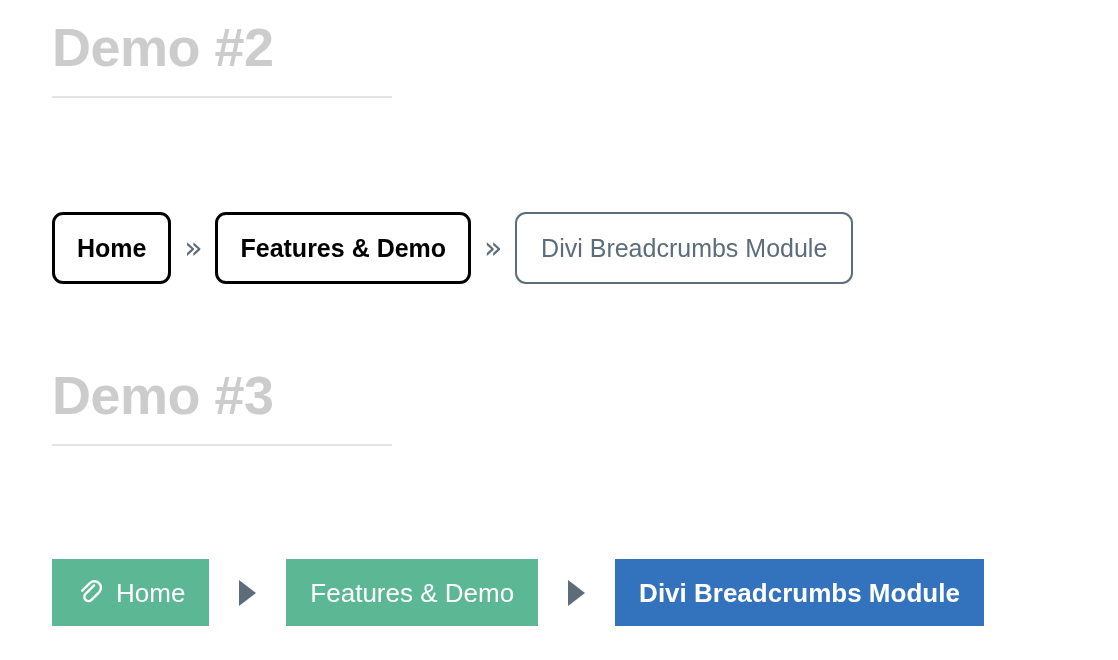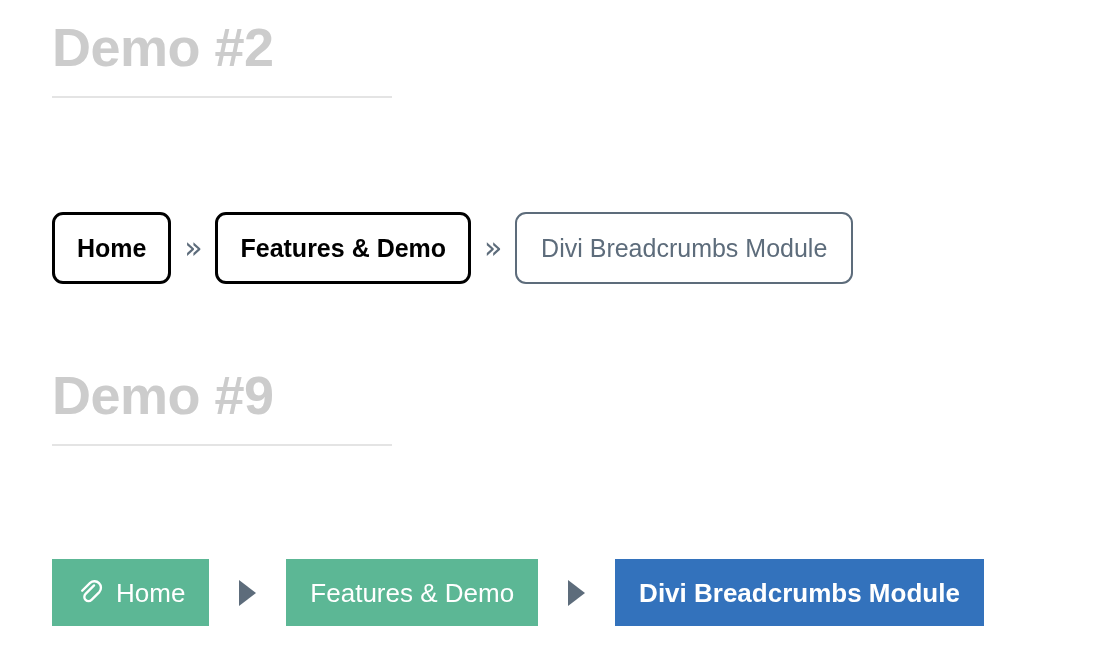--- a/index.html
+++ b/index.html
@@ -158,21 +158,21 @@
 
     <span class="sep-chevron">»</span>
 
     <a class="crumb-pill link">Features &amp; Demo</a>
 
     <span class="sep-chevron">»</span>
 
     <span class="crumb-pill current">Divi Breadcrumbs Module</span>
   </nav>
 
-  <h2 class="section-heading" id="heading-demo4">Demo #9</h2>
+  <h2 class="section-heading" id="heading-demo4">Demo #3</h2>
   <div class="section-rule" id="rule-demo4"></div>
 
   <nav class="crumbs-filled">
 
     <a class="crumb-block green">
       <span class="ico">
         <svg width="28" height="28" viewBox="0 0 24 24" fill="none" stroke="#ffffff" stroke-width="2" stroke-linecap="round" stroke-linejoin="round">
           <path d="M15.5 5.5 L8.2 12.8 a3.6 3.6 0 0 0 5.1 5.1 L20 11.2 a5.6 5.6 0 0 0 -7.9 -7.9 L5.3 10.1"></path>
         </svg>
       </span>

